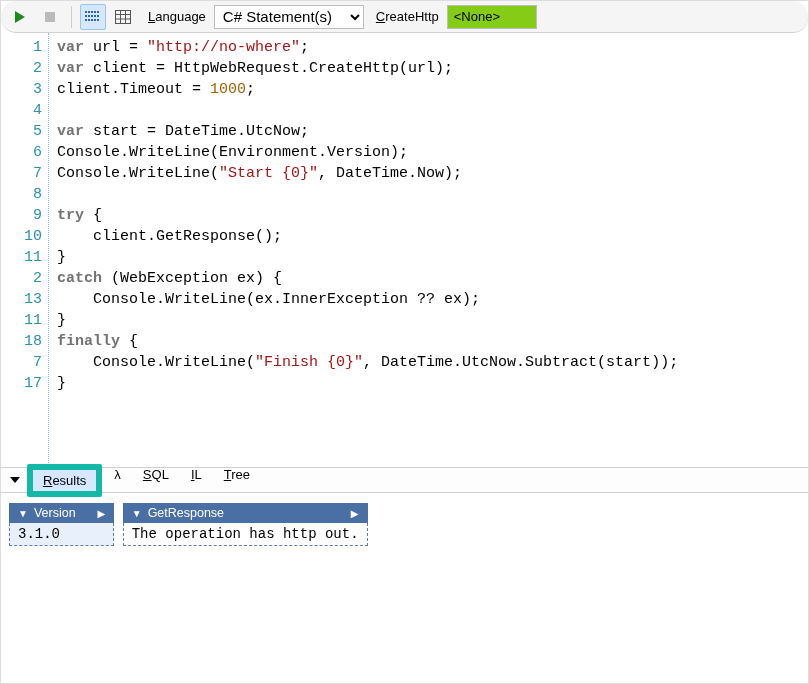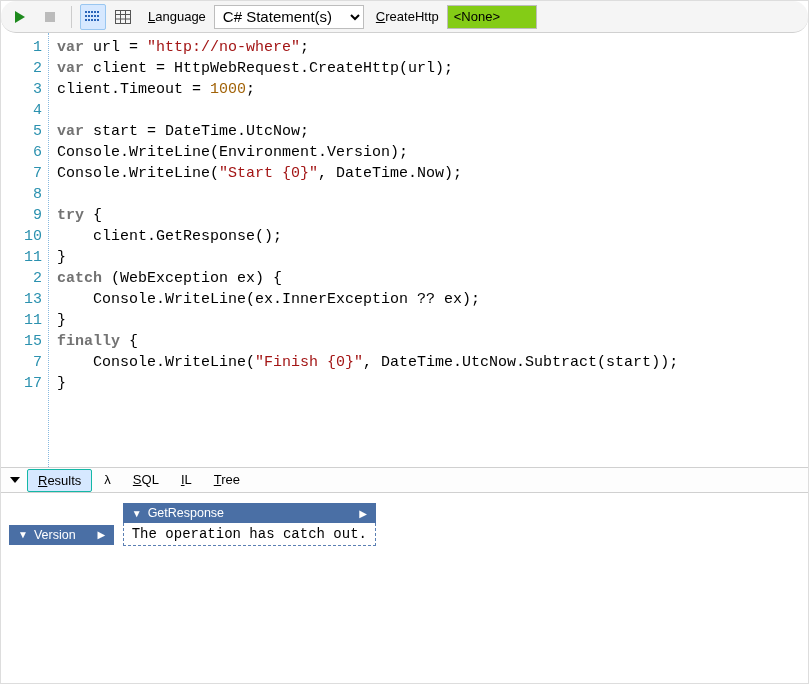--- a/index.html
+++ b/index.html
@@ -101,21 +101,21 @@
     display: flex; align-items: center; justify-content: center;
     cursor: default;
   }
   .tab {
     padding: 3px 10px;
     cursor: default;
     font-size: 13px;
   }
   .tab.active {
     background: #d6e8ff;
-    border: 1px solid #14b8a6;
+    border: 6px solid #14b8a6;
     border-radius: 2px;
   }
   .tab .ul { text-decoration: underline; }
   
   .results {
     padding: 10px 8px;
     font-family: Consolas, "Courier New", monospace;
     font-size: 14px;
     overflow: auto;
     flex-shrink: 0;
@@ -211,21 +211,21 @@
       <div>5</div>
       <div>6</div>
       <div>7</div>
       <div>8</div>
       <div>9</div>
       <div>10</div>
       <div>11</div>
       <div>2</div>
       <div>13</div>
       <div>11</div>
-      <div>15</div>
+      <div>18</div>
       <div>7</div>
       <div>17</div>
     </div>
   <div class="code" id="code"><div class="line"><span class="kw">var</span><span> url = </span><span class="str">"http://no-where"</span><span>;</span></div><div class="line"><span class="kw">var</span><span> client = HttpWebRequest.CreateHttp(url);</span></div><div class="line"><span>client.Timeout = </span><span class="num">1000</span><span>;</span></div><div class="line"><span></span></div><div class="line"><span class="kw">var</span><span> start = DateTime.UtcNow;</span></div><div class="line"><span>Console.WriteLine(Environment.Version);</span></div><div class="line"><span>Console.WriteLine(</span><span class="str">"Start {0}"</span><span>, DateTime.Now);</span></div><div class="line"><span></span></div><div class="line"><span class="kw">try</span><span> {</span></div><div class="line"><span>    client.GetResponse();</span></div><div class="line"><span>}</span></div><div class="line"><span class="kw">catch</span><span> (WebException ex) {</span></div><div class="line"><span>    Console.WriteLine(ex.InnerException ?? ex);</span></div><div class="line"><span>}</span></div><div class="line"><span class="kw">finally</span><span> {</span></div><div class="line"><span>    Console.WriteLine(</span><span class="str">"Finish {0}"</span><span>, DateTime.UtcNow.Subtract(start));</span></div><div class="line"><span>}</span></div></div>
 </div>
 
 <div class="tabsrow">
   <div class="collapse-arrow">
     <svg width="10" height="10" viewBox="0 0 10 10">
         <polygon points="0,2 10,2 5,8" fill="#000"></polygon>
@@ -240,22 +240,23 @@
     </div>
 </div>
 
 <div class="results">
   <div class="res-box">
     <div class="res-header">
       <span class="arrow-left">▼</span>
       <span>Version</span>
       <span class="arrow-right">▶</span>
     </div>
+    <div class="res-body selected">3.1.0</div>
   </div>
   <div class="res-box">
     <div class="res-header">
       <span class="arrow-left">▼</span>
       <span>GetResponse</span>
       <span class="arrow-right">▶</span>
     </div>
-    <div class="res-body">The operation has catch out.</div>
+    <div class="res-body">The operation has http out.</div>
   </div>
 </div>
 
 </body></html>

